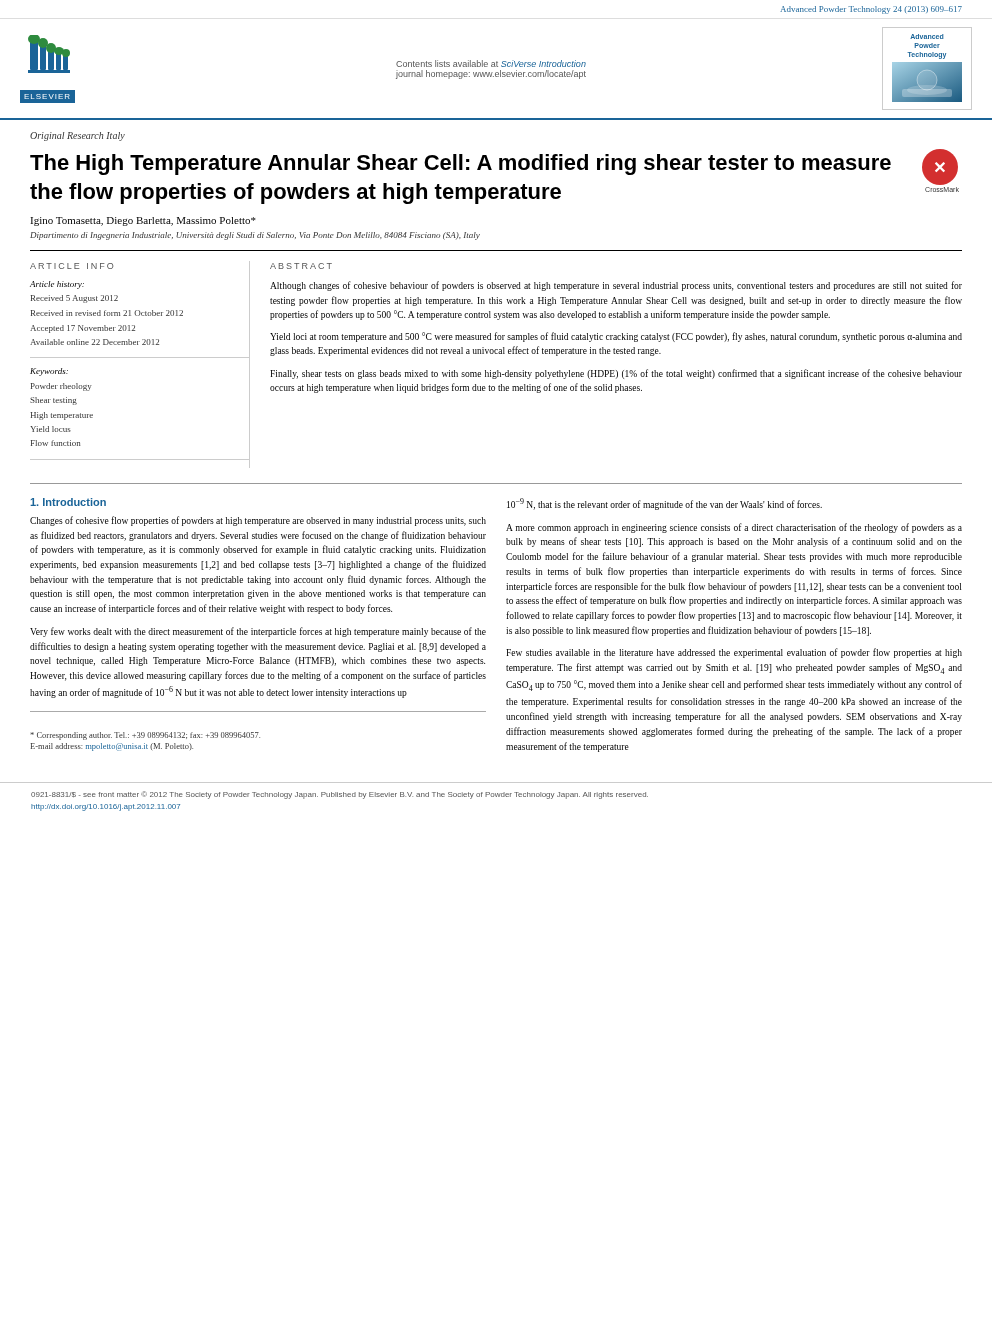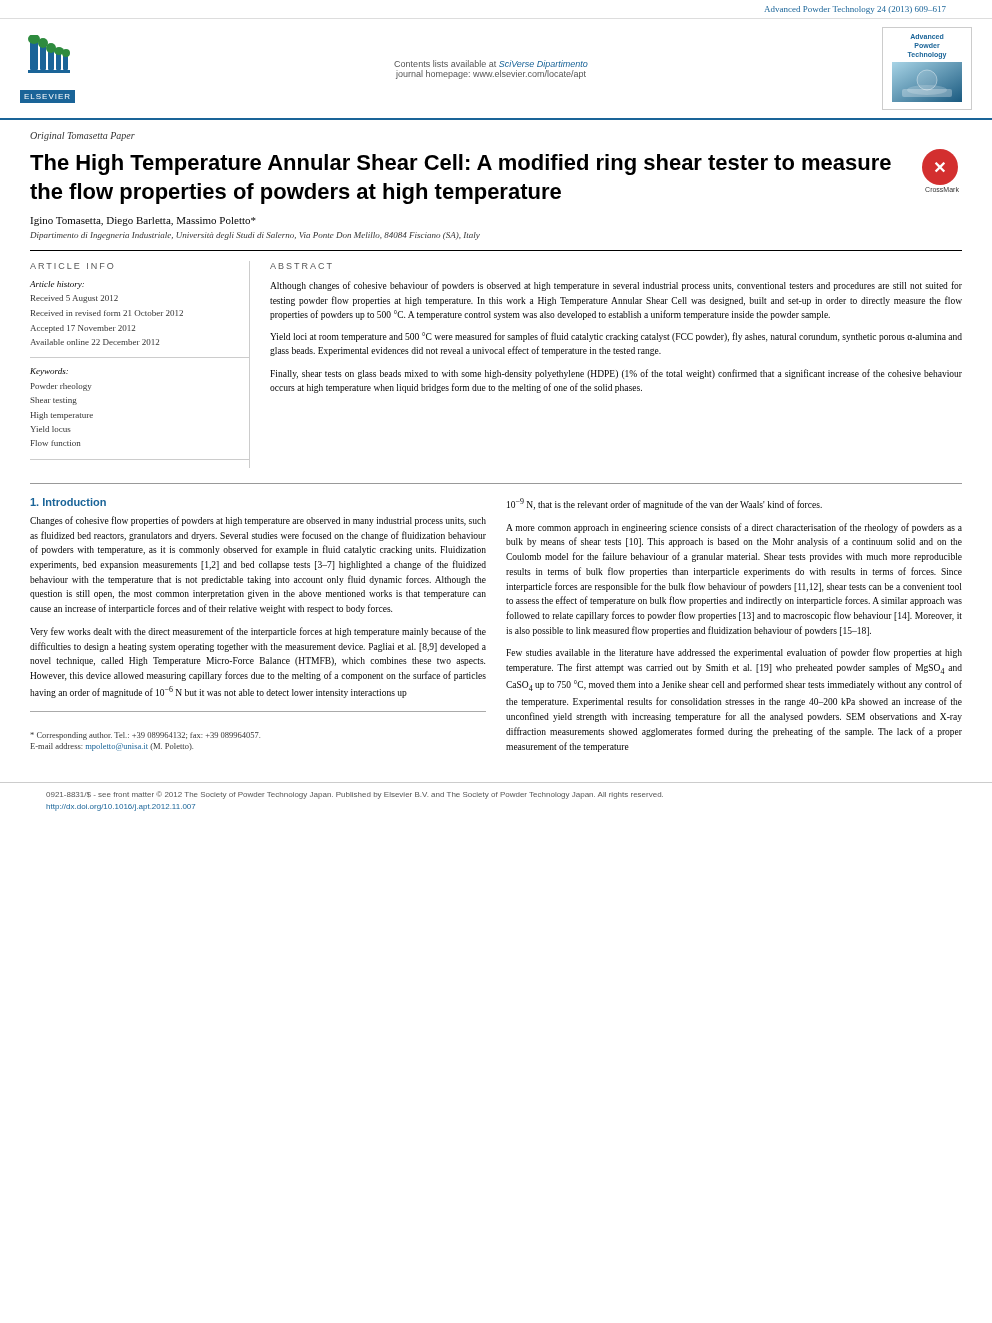--- a/index.html
+++ b/index.html
@@ -8,21 +8,21 @@
       background: #fff;
       color: #000;
       font-size: 10px;
       width: 992px;
       min-height: 1323px;
     }
 
     .top-bar {
       background: #fff;
       text-align: right;
-      padding: 4px 46px;
+      padding: 4px 30px;
       font-size: 9px;
       color: #1a6498;
       border-bottom: 1px solid #ddd;
     }
 
     .header-section {
       display: flex;
       align-items: center;
       padding: 8px 20px;
       border-bottom: 2px solid #1a6498;
@@ -300,21 +300,21 @@
     }
 
     .footnote-text {
       font-size: 8.5px;
       color: #333;
       line-height: 1.4;
     }
 
     .bottom-bar {
       border-top: 1px solid #ccc;
-      padding: 6px 46px;
+      padding: 6px 31px;
       margin-top: 10px;
     }
 
     .bottom-bar-text {
       font-size: 8px;
       color: #555;
       font-family: Arial, sans-serif;
       line-height: 1.5;
     }
 
@@ -346,21 +346,21 @@
         <ellipse cx="39" cy="16" rx="5" ry="4" fill="#2e8b3e"></ellipse>
         <ellipse cx="46" cy="18" rx="4" ry="4" fill="#2e8b3e"></ellipse>
         <rect x="8" y="35" width="42" height="3" fill="#1a6498"></rect>
       </svg>
       <div class="elsevier-box">ELSEVIER</div>
     </div>
   </div>
 
   <div class="journal-center">
     <div class="sciverse-line">
-      Contents lists available at <span style="color:#1a6498; font-style:italic;">SciVerse Dipartimento</span>
+      Contents lists available at <span style="color:#1a6498; font-style:italic;">SciVerse Introduction</span>
     </div>
     <div class="journal-homepage">journal homepage: www.elsevier.com/locate/apt</div>
   </div>
 
   <div class="apt-logo-box">
     <div class="apt-logo-title">Advanced<br>Powder<br>Technology</div>
     <div class="apt-logo-image">
       <svg width="70" height="40" viewBox="0 0 70 40">
         <defs>
           <linearGradient id="bg" x1="0" y1="0" x2="1" y2="1">
@@ -371,21 +371,21 @@
         <rect width="70" height="40" fill="url(#bg)"></rect>
         <circle cx="35" cy="18" r="10" fill="rgba(255,255,255,0.15)" stroke="rgba(255,255,255,0.4)" stroke-width="1"></circle>
         <ellipse cx="35" cy="28" rx="20" ry="5" fill="rgba(255,255,255,0.2)"></ellipse>
       </svg>
     </div>
   </div>
 </div>
 
 <div class="main-content">
 
-  <div class="article-type">Original Tomasetta Paper</div>
+  <div class="article-type">Original Research Italy</div>
 
   <div class="article-title-section">
     <div class="article-title">The High Temperature Annular Shear Cell: A modified ring shear tester to measure the flow properties of powders at high temperature</div>
     <div class="crossmark-badge">
       <div class="crossmark-circle">✕</div>
       <div class="crossmark-text">CrossMark</div>
     </div>
   </div>
 
   <div class="authors">

